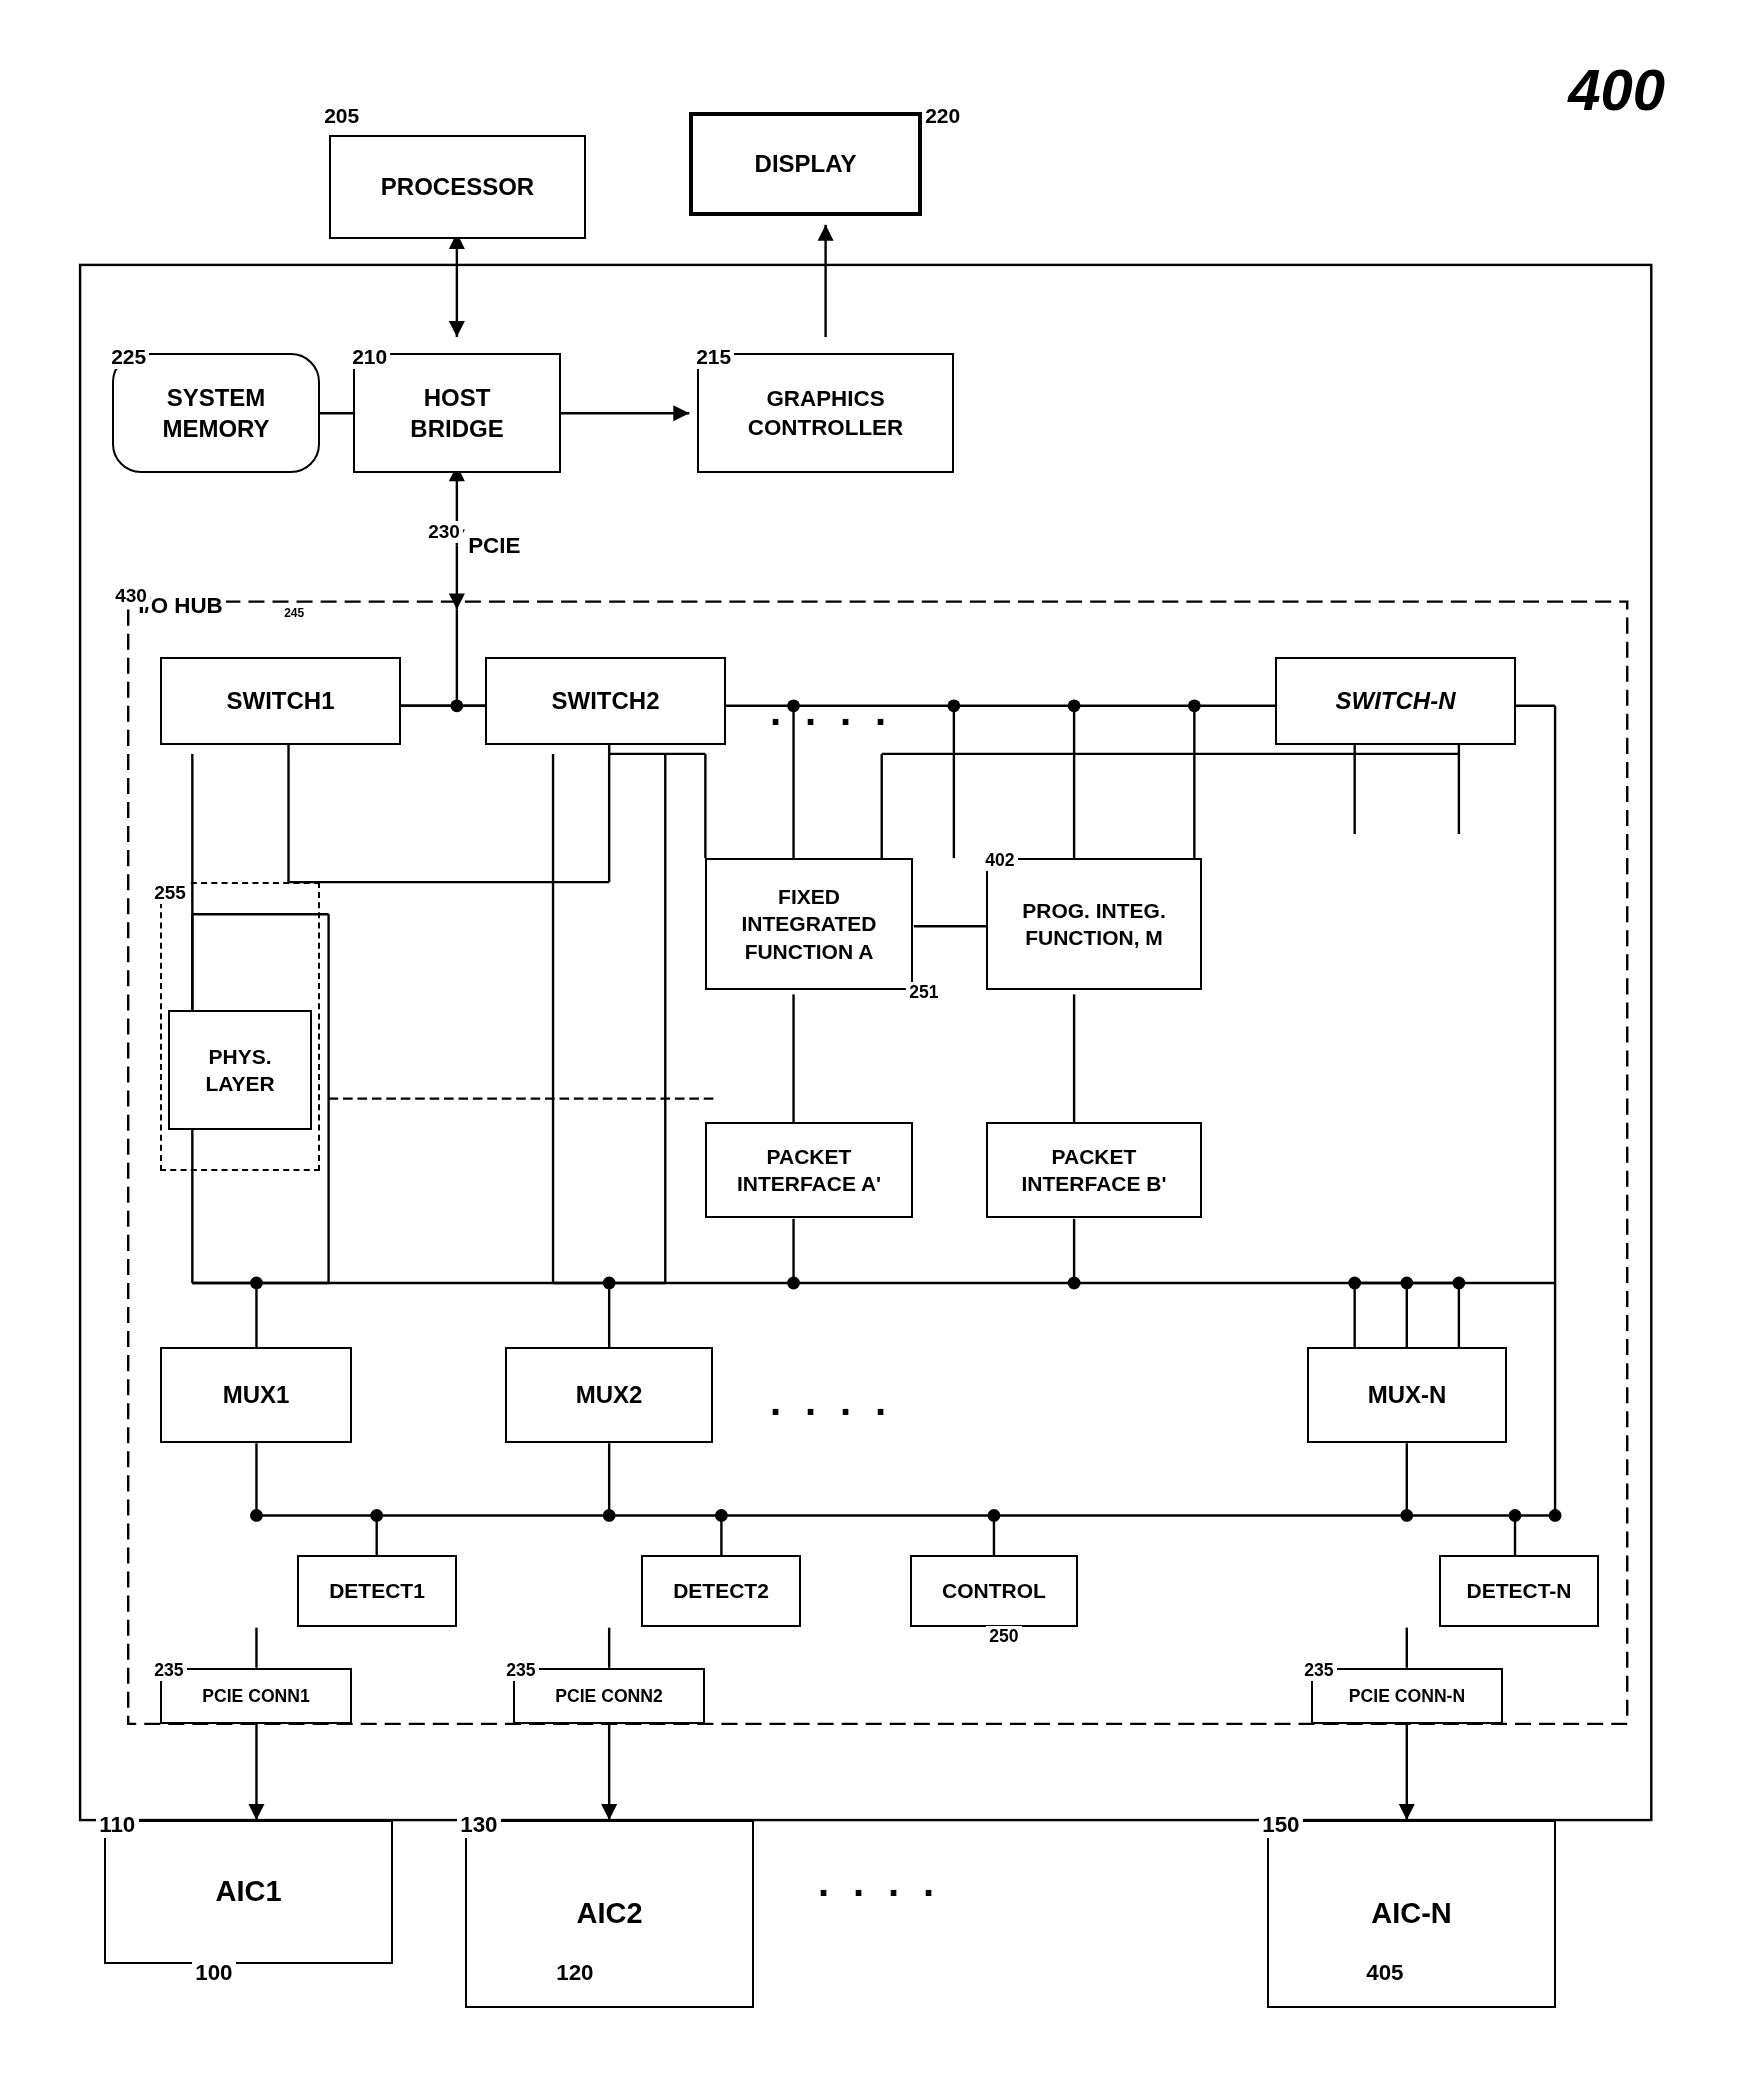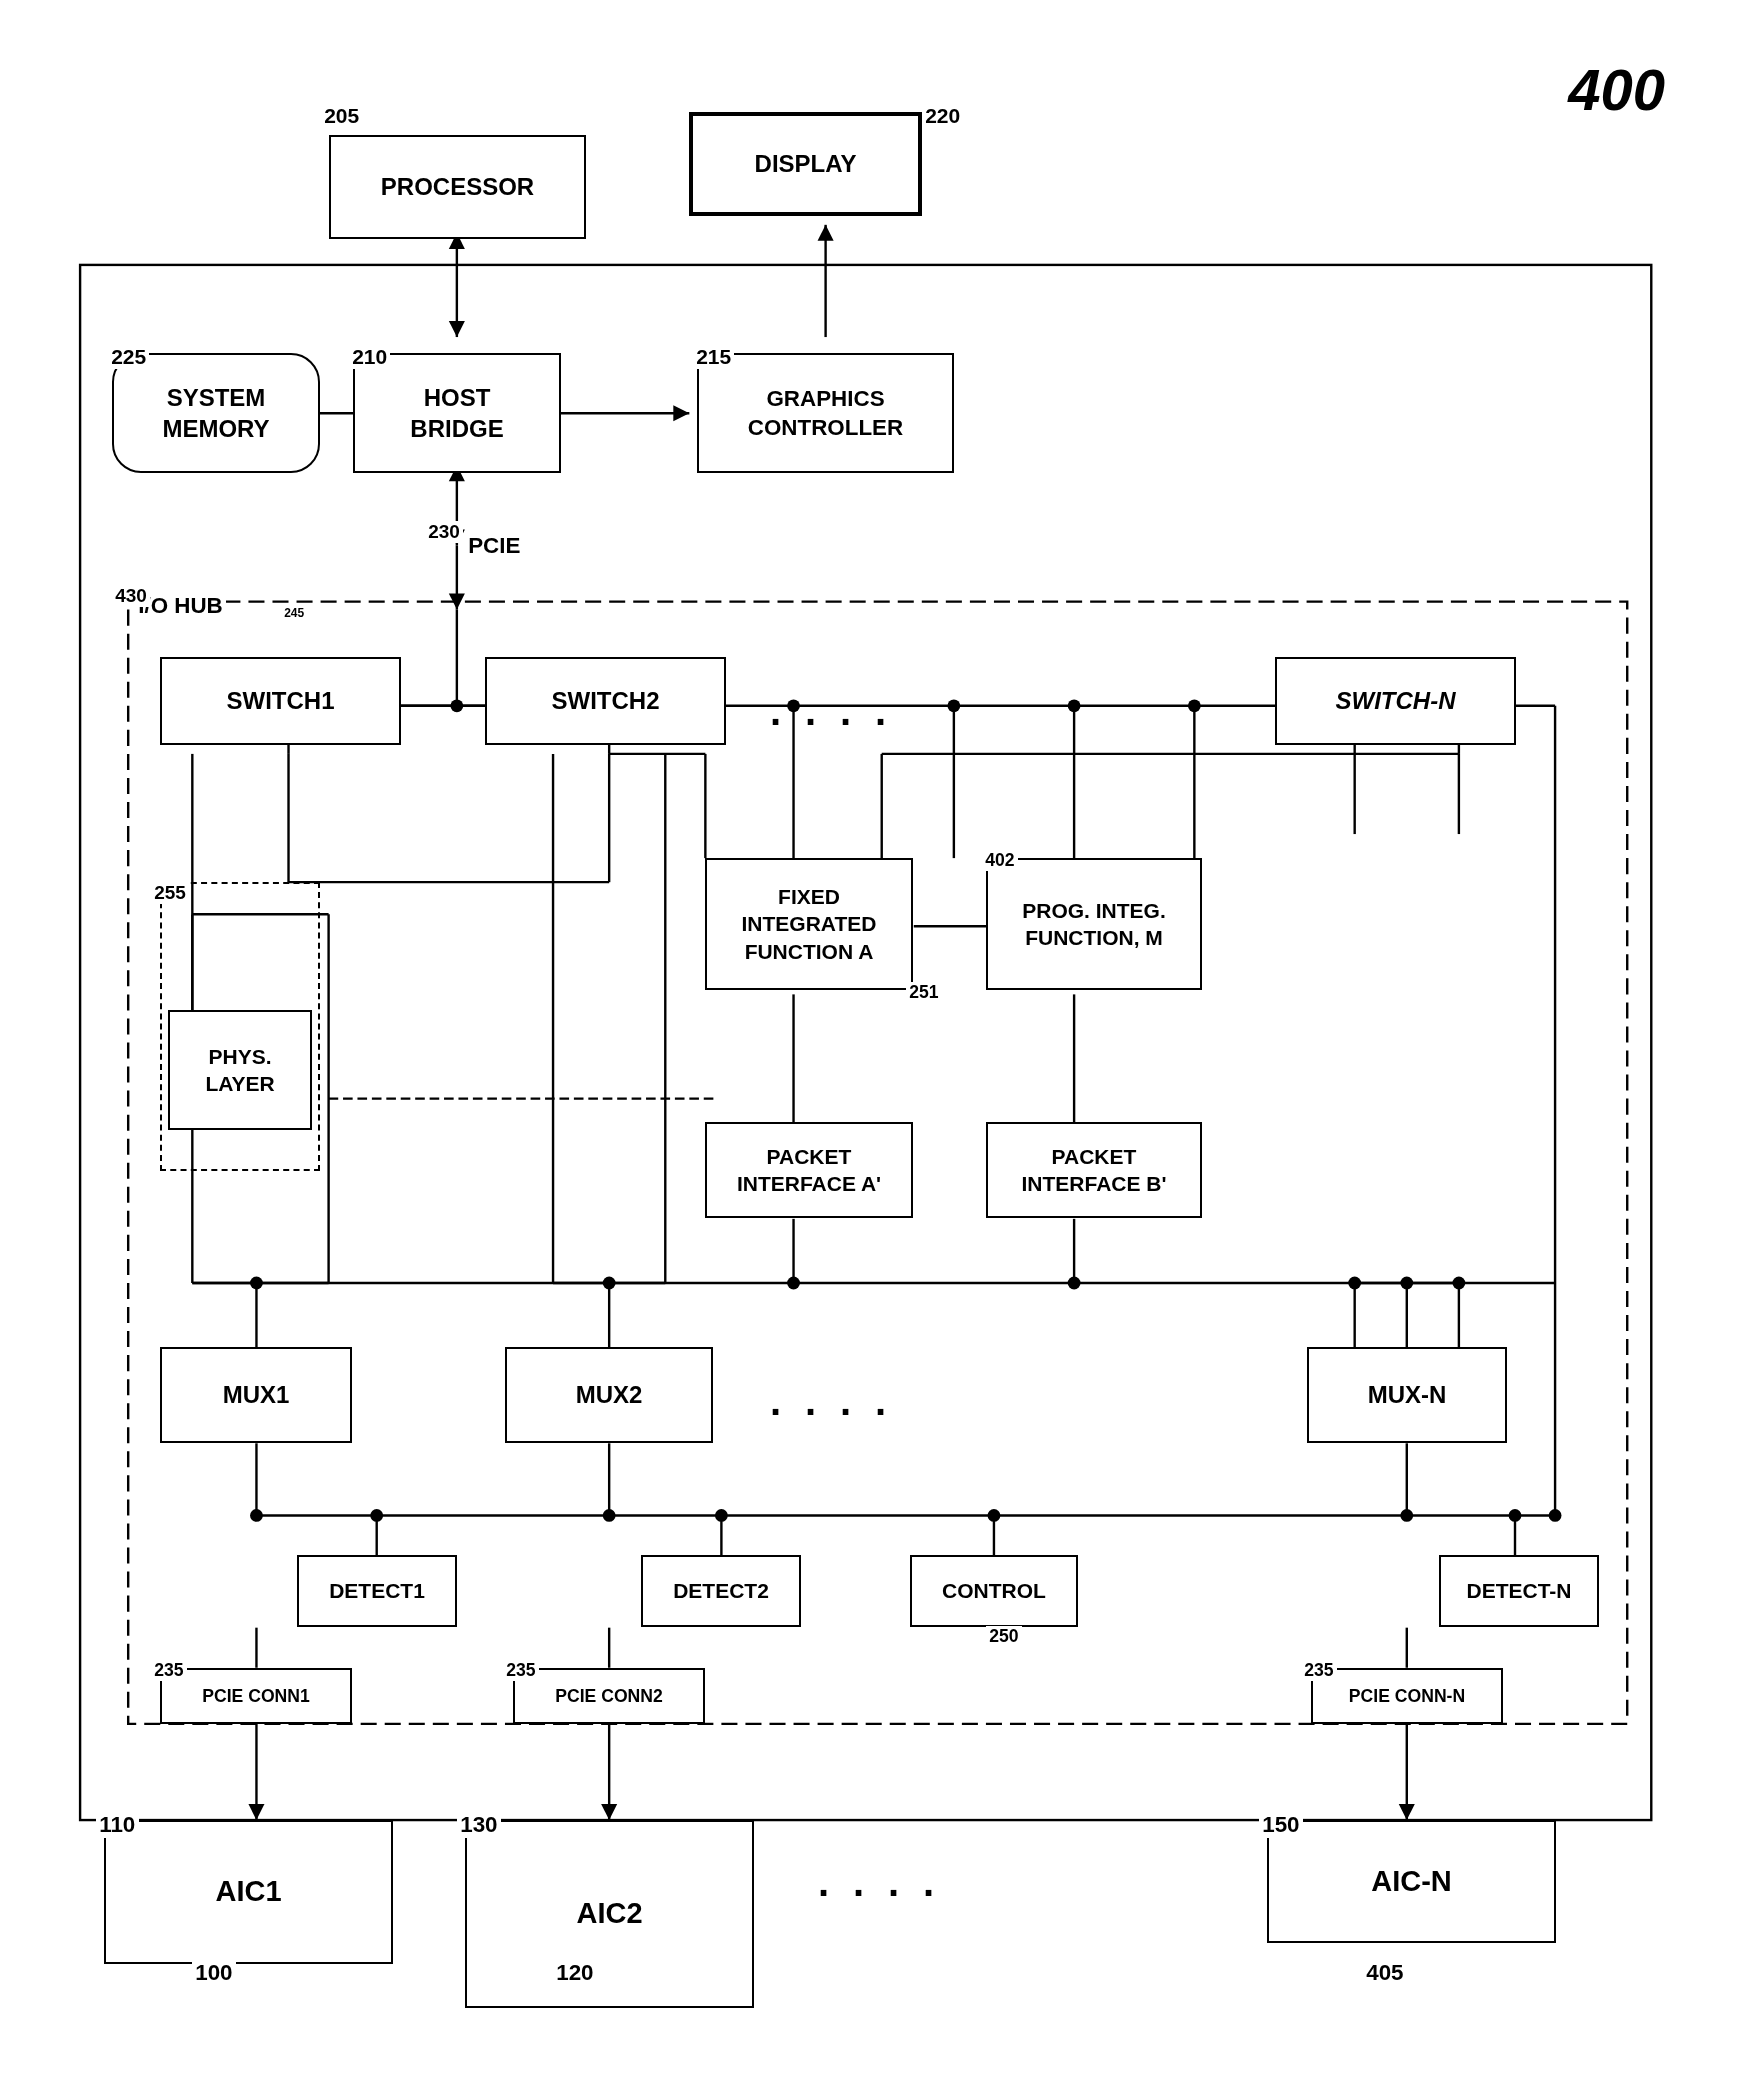--- a/index.html
+++ b/index.html
@@ -394,21 +394,21 @@
   <div class="box" style="left:433px; top:1788px; width:289px; height:188px; font-size:29px;">
     <span>AIC2</span>
   </div>
   <div class="label" style="left:425px; top:1780px; font-size:22.4px;">
     <span>130</span>
   </div>
   <div class="label" style="left:521px; top:1928px; font-size:22.4px;">120</div>
 
   <div class="dots-label" style="left:786px; top:1828px; font-size:40px;">. . . .</div>
 
-  <div class="box" style="left:1235px; top:1788px; width:289px; height:123px; font-size:29px;">
+  <div class="box" style="left:1235px; top:1788px; width:289px; height:188px; font-size:29px;">
     <span>AIC-N</span>
   </div>
   <div class="label" style="left:1227px; top:1780px; font-size:22.4px;">
     <span>150</span>
   </div>
   <div class="label" style="left:1331px; top:1928px; font-size:22.4px;">405</div>
 
 </div>
 
 

